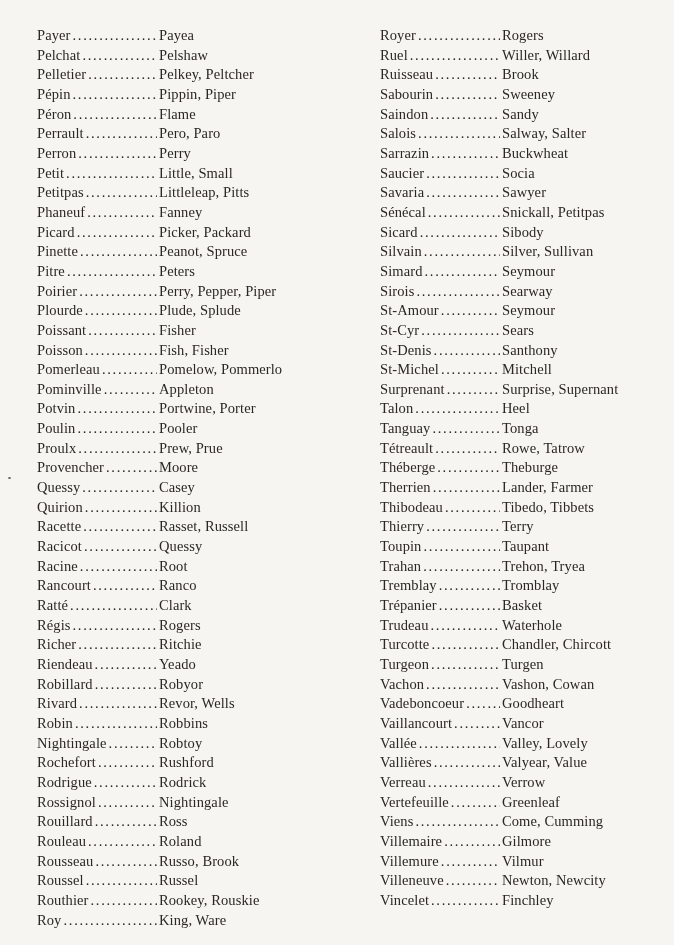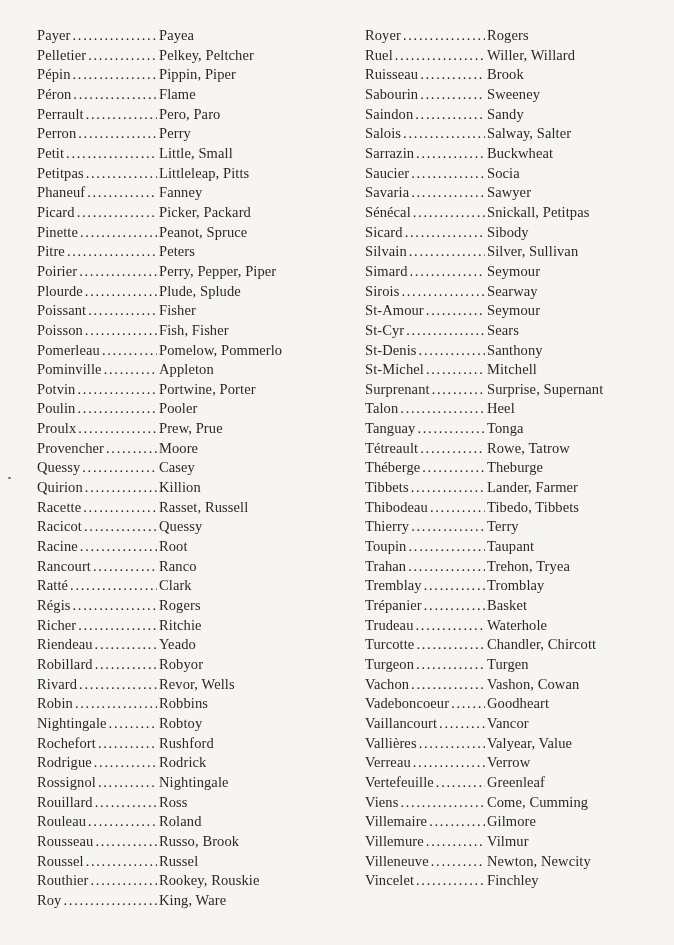--- a/index.html
+++ b/index.html
@@ -20,21 +20,21 @@
     width: 560px;
     height: 945px;
     padding: 26px 0 0 37px;
     display: flex;
   }
   .col {
     width: 294px;
     flex: 0 0 294px;
   }
   .col + .col {
-    margin-left: 34px;
+    margin-left: 49px;
   }
   .row {
     display: flex;
     align-items: baseline;
     height: 19.66px;
     line-height: 19.66px;
     font-size: 14.5px;
     white-space: nowrap;
   }
   .head {
@@ -82,20 +82,27 @@
   <div class="col" id="col-0">
       <div class="row">
         <span class="head">
           <span class="name">Payer</span>
           <span class="dots"></span>
         </span>
         <span class="equiv">Payea</span>
       </div>
       <div class="row">
         <span class="head">
+          <span class="name">Pelchat</span>
+          <span class="dots"></span>
+        </span>
+        <span class="equiv">Pelshaw</span>
+      </div>
+      <div class="row">
+        <span class="head">
           <span class="name">Pelletier</span>
           <span class="dots"></span>
         </span>
         <span class="equiv">Pelkey, Peltcher</span>
       </div>
       <div class="row">
         <span class="head">
           <span class="name">Pépin</span>
           <span class="dots"></span>
         </span>
@@ -553,21 +560,21 @@
       </div>
       <div class="row">
         <span class="head">
           <span class="name">Théberge</span>
           <span class="dots"></span>
         </span>
         <span class="equiv">Theburge</span>
       </div>
       <div class="row">
         <span class="head">
-          <span class="name">Tibbets</span>
+          <span class="name">Therrien</span>
           <span class="dots"></span>
         </span>
         <span class="equiv">Lander, Farmer</span>
       </div>
       <div class="row">
         <span class="head">
           <span class="name">Thibodeau</span>
           <span class="dots"></span>
         </span>
         <span class="equiv">Tibedo, Tibbets</span>
@@ -641,20 +648,27 @@
           <span class="dots"></span>
         </span>
         <span class="equiv">Goodheart</span>
       </div>
       <div class="row">
         <span class="head">
           <span class="name">Vaillancourt</span>
           <span class="dots"></span>
         </span>
         <span class="equiv">Vancor</span>
+      </div>
+      <div class="row">
+        <span class="head">
+          <span class="name">Vallée</span>
+          <span class="dots"></span>
+        </span>
+        <span class="equiv">Valley, Lovely</span>
       </div>
       <div class="row">
         <span class="head">
           <span class="name">Vallières</span>
           <span class="dots"></span>
         </span>
         <span class="equiv">Valyear, Value</span>
       </div>
       <div class="row">
         <span class="head">

